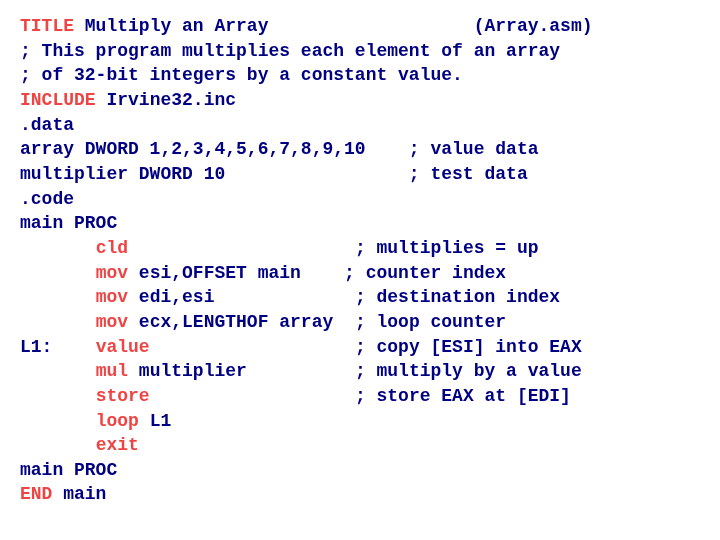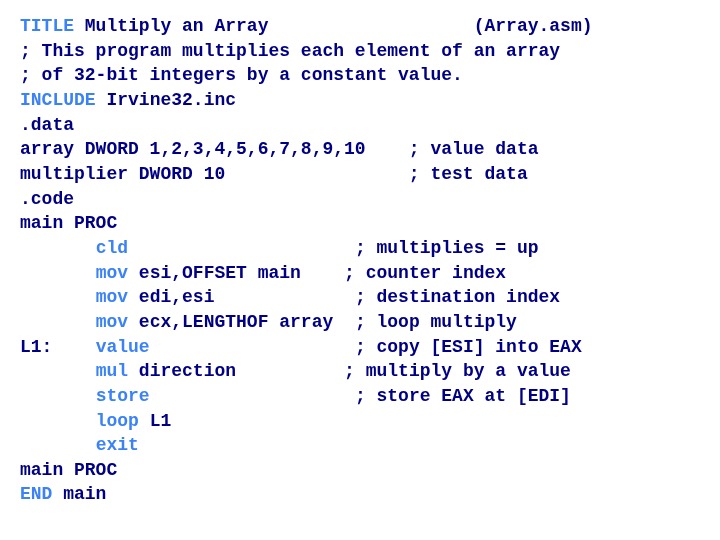--- a/index.html
+++ b/index.html
@@ -11,37 +11,37 @@
     }
     .code-block {
       padding: 14px 20px;
       font-family: "Courier New", Courier, monospace;
       font-size: 18px;
       font-weight: bold;
       line-height: 1.37;
       white-space: pre;
       color: #000082;
     }
-    .instr { color: #3b82f6; }
+    .instr { color: #ef4444; }
   </style>
 </head>
 <body>
 
 <div class="code-block"><span class="instr">TITLE</span><span> Multiply an Array                   (Array.asm)</span>
 <span>; This program multiplies each element of an array</span>
 <span>; of 32-bit integers by a constant value.</span>
 <span class="instr">INCLUDE</span><span> Irvine32.inc</span>
 <span>.data</span>
 <span>array DWORD 1,2,3,4,5,6,7,8,9,10    ; value data</span>
 <span>multiplier DWORD 10                 ; test data</span>
 <span>.code</span>
 <span>main PROC</span>
 <span>       </span><span class="instr">cld</span><span>                     </span><span>; multiplies = up</span>
 <span>       </span><span class="instr">mov</span><span> esi,OFFSET main    </span><span>; counter index</span>
 <span>       </span><span class="instr">mov</span><span> edi,esi             </span><span>; destination index</span>
-<span>       </span><span class="instr">mov</span><span> ecx,LENGTHOF array  </span><span>; loop multiply</span>
+<span>       </span><span class="instr">mov</span><span> ecx,LENGTHOF array  </span><span>; loop counter</span>
 <span>L1:    </span><span class="instr">value</span><span>                   </span><span>; copy [ESI] into EAX</span>
-<span>       </span><span class="instr">mul</span><span> direction          </span><span>; multiply by a value</span>
+<span>       </span><span class="instr">mul</span><span> multiplier          </span><span>; multiply by a value</span>
 <span>       </span><span class="instr">store</span><span>                   </span><span>; store EAX at [EDI]</span>
 <span>       </span><span class="instr">loop</span><span> L1</span>
 <span>       </span><span class="instr">exit</span>
 <span>main PROC</span>
 <span class="instr">END</span><span> main</span></div>
 
 </body></html>

